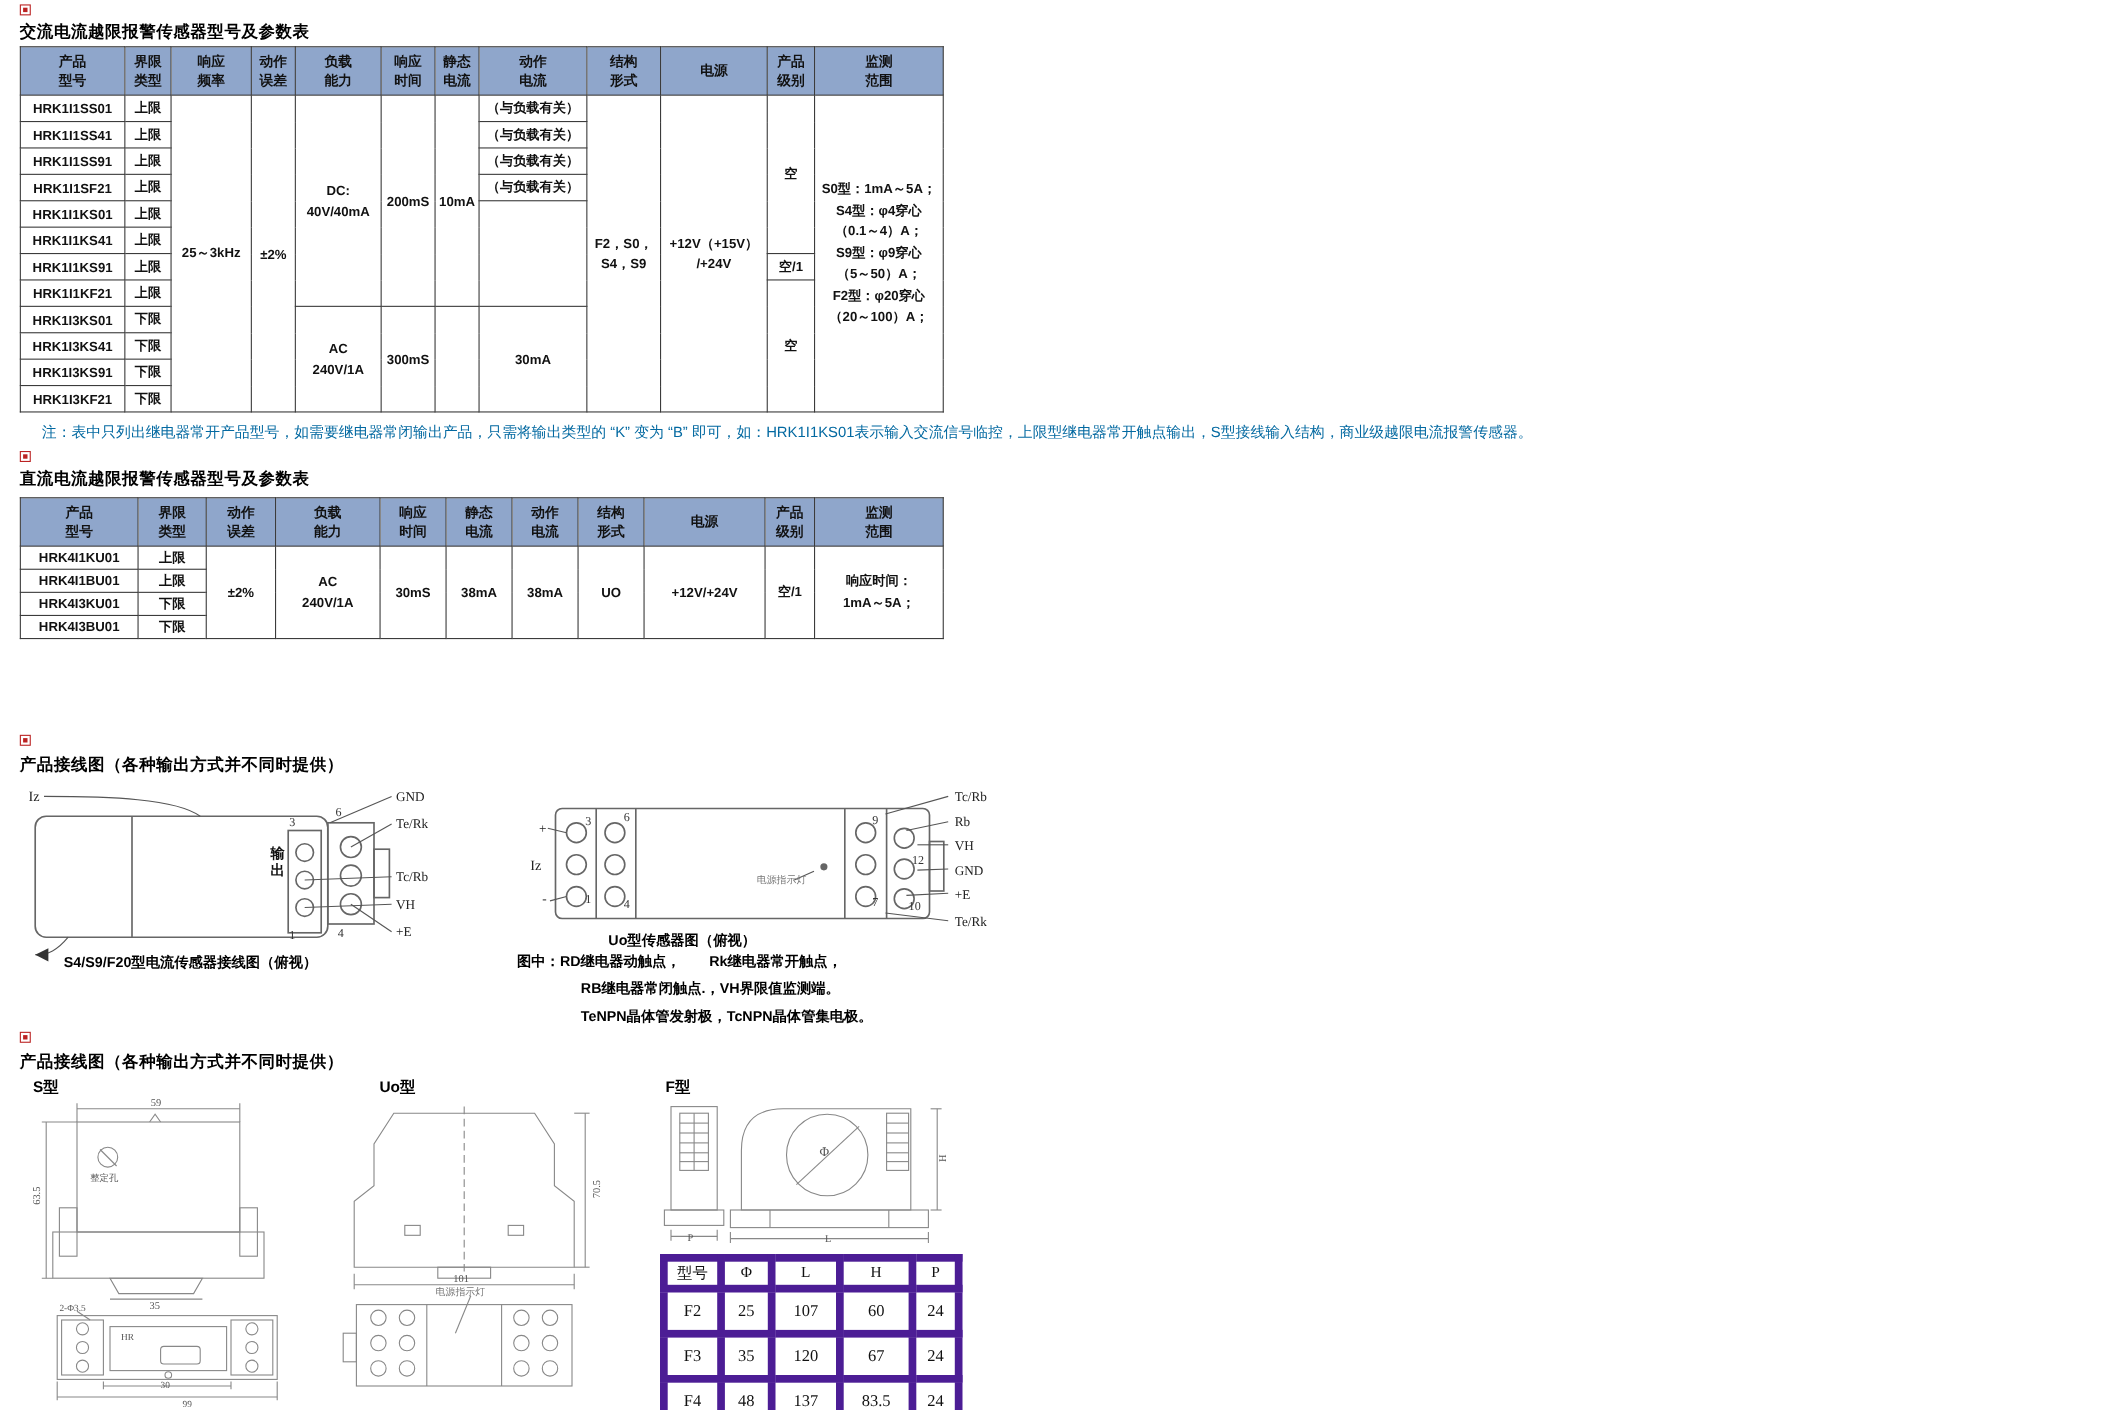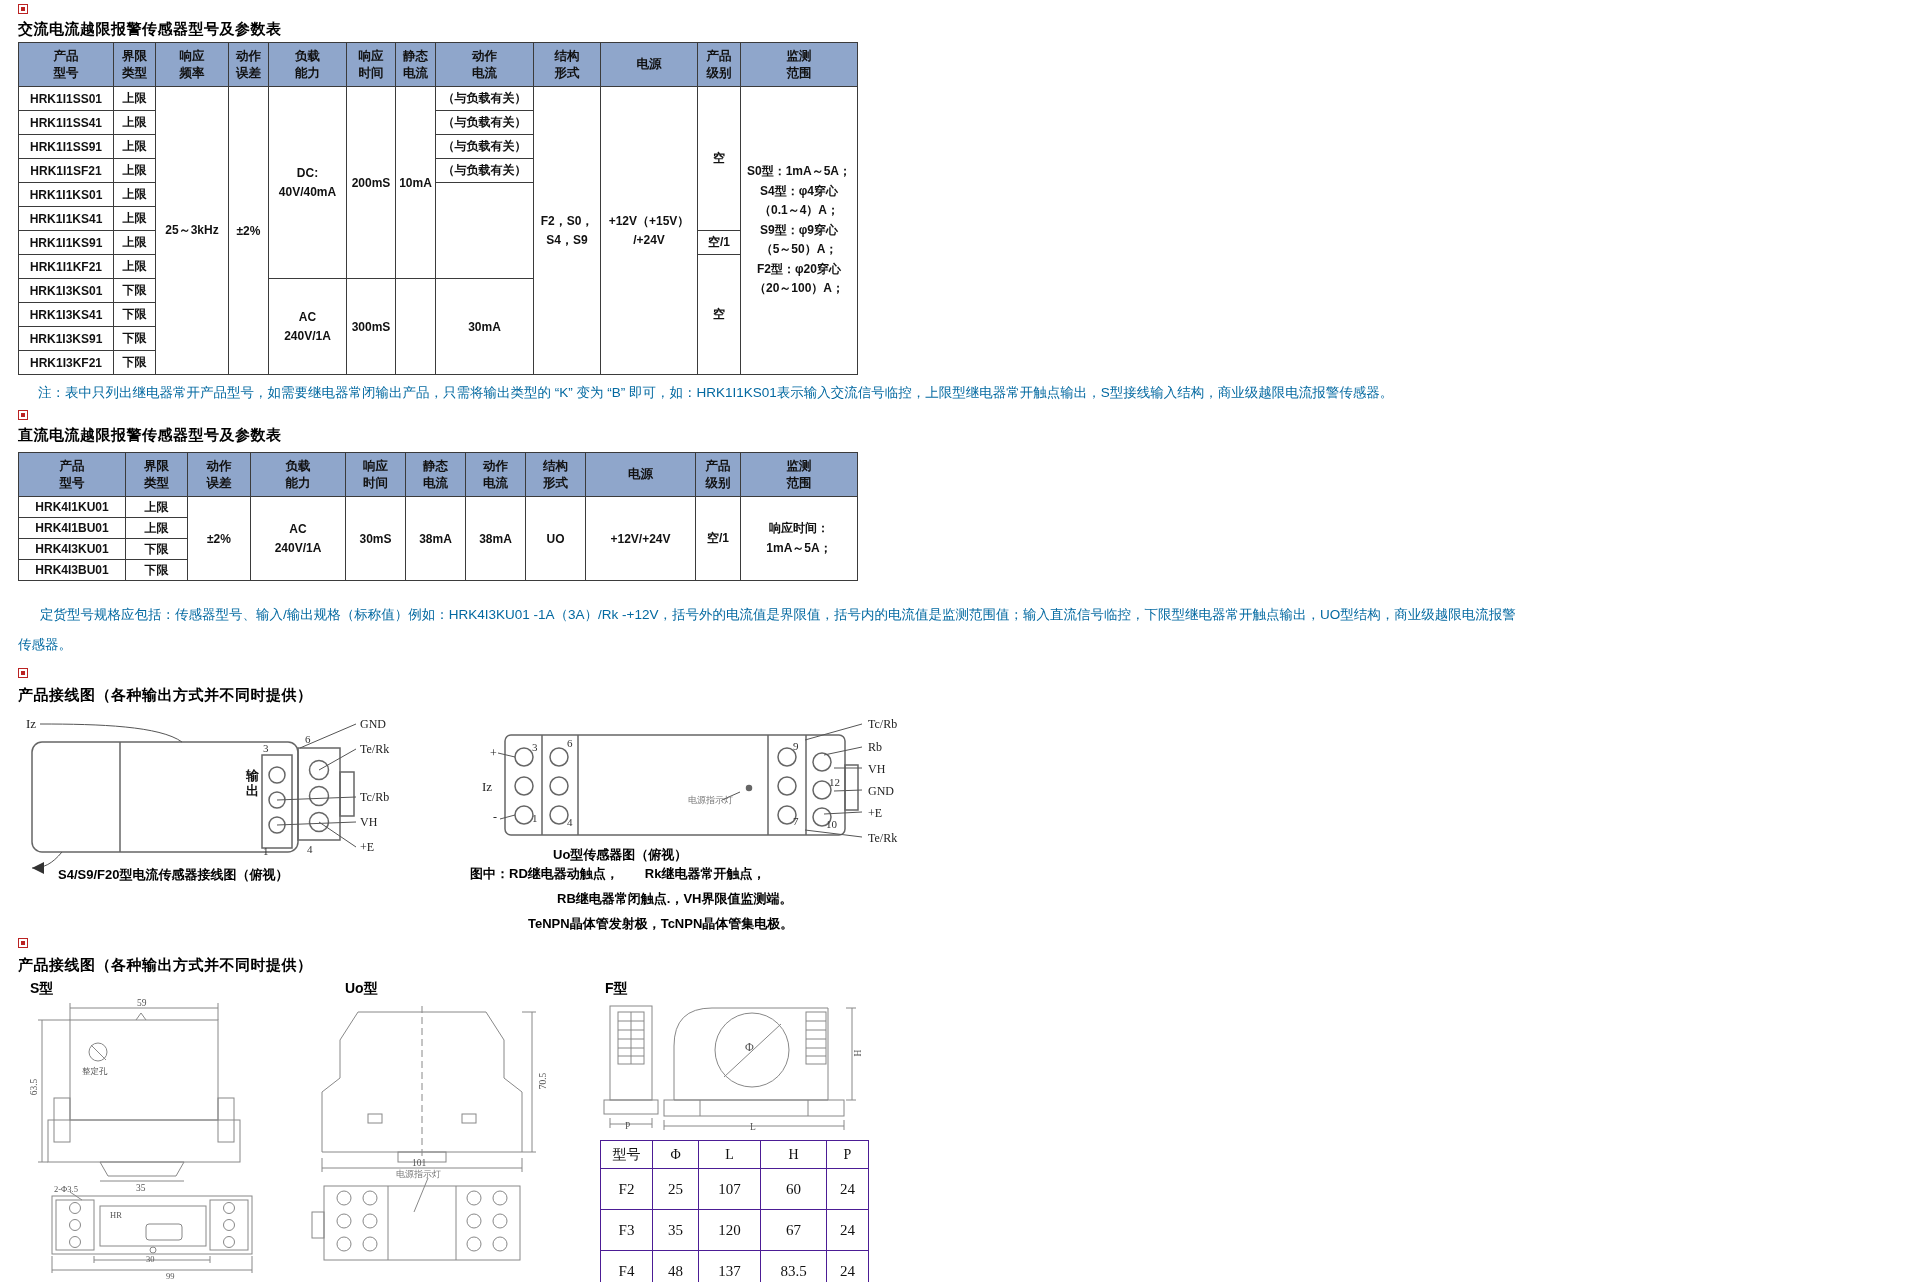--- a/index.html
+++ b/index.html
@@ -29,21 +29,21 @@
   .legend { font-size:13px; font-weight:bold; color:#000; line-height:16px; }
   .tlabel { font-size:12px; font-family:"Liberation Serif","DejaVu Serif",serif; color:#222; }
   .tnum { font-size:11px; font-family:"Liberation Serif","DejaVu Serif",serif; color:#333; }
   .dim { font-size:8.5px; font-family:"Liberation Serif","DejaVu Serif",serif; color:#555; }
   .dim9 { font-size:9.5px; font-family:"Liberation Serif","DejaVu Serif",serif; color:#555; }
   .rot { transform:rotate(-90deg); transform-origin:center; }
   .ledtxt { font-size:9px; color:#777; }
   .typelabel { font-size:14px; font-weight:bold; color:#000; }
   table.dimt { border-collapse:collapse; table-layout:fixed; width:268px;
     font-family:"Liberation Serif","DejaVu Serif",serif; }
-  table.dimt th, table.dimt td { border:1px solid #4c1d95; text-align:center; vertical-align:middle;
+  table.dimt th, table.dimt td { border:7px solid #4c1d95; text-align:center; vertical-align:middle;
     font-size:15px; font-weight:normal; color:#111; background:#fff; }
   table.dimt th { height:28px; font-size:14px; }
   table.dimt td { height:41px; }
   svg { position:absolute; overflow:visible; }
 </style>
 </head>
 <body>
 
 <div id="canvas">
 
@@ -277,24 +277,20 @@
       <td>HRK4I3KU01</td>
       <td>下限</td>
     </tr>
     <tr>
       <td>HRK4I3BU01</td>
       <td>下限</td>
     </tr>
   </tbody>
     </table>
 
-  <div class="abs note" style="left:18px;top:600px;width:1552px;">
-    <span style="padding-left:22px;">定货型号规格应包括：传感器型号、输入/输出规格（标称值）例如：HRK4I3KU01 -1A（3A）/Rk -+12V，括号外的电流值是界限值，括号内的电流值是监测范围值；输入直流信号临控，下限型继电器常开触点输出，UO型结构，商业级越限电流报警</span><br>
-    <span>传感器。</span>
-  </div>
 
   <span class="marker" style="left:18px;top:668px;"></span>
   <div class="abs sec-title" style="left:18px;top:686px;">产品接线图（各种输出方式并不同时提供）</div>
 
   <svg class="abs" style="left:0;top:0;" width="1920" height="1282" viewBox="0 0 1920 1282">
     <g stroke="#666" stroke-width="1.5" fill="none">
       <rect x="32" y="742" width="266" height="110" rx="10"></rect>
       <line x1="120" y1="742" x2="120" y2="852"></line>
       <rect x="262" y="755" width="30" height="93"></rect>
       <rect x="298" y="748" width="42" height="92"></rect>
@@ -378,21 +374,21 @@
   <div class="abs ledtxt" style="left:688px;top:794px;">电源指示灯</div>
   <div class="abs tlabel" style="left:868px;top:717px;">Tc/Rb</div>
   <div class="abs tlabel" style="left:868px;top:740px;">Rb</div>
   <div class="abs tlabel" style="left:868px;top:762px;">VH</div>
   <div class="abs tlabel" style="left:868px;top:784px;">GND</div>
   <div class="abs tlabel" style="left:868px;top:806px;">+E</div>
   <div class="abs tlabel" style="left:868px;top:831px;">Te/Rk</div>
   <div class="abs cap" style="left:553px;top:846px;">Uo型传感器图（俯视）</div>
 
   <div class="abs legend" style="left:470px;top:866px;">图中：RD继电器动触点，　　Rk继电器常开触点，</div>
-  <div class="abs legend" style="left:528px;top:891px;margin-left:29px;">RB继电器常闭触点.，VH界限值监测端。</div>
+  <div class="abs legend" style="left:528px;top:891px;">RB继电器常闭触点.，VH界限值监测端。</div>
   <div class="abs legend" style="left:528px;top:916px;">TeNPN晶体管发射极，TcNPN晶体管集电极。</div>
 
   <span class="marker" style="left:18px;top:938px;"></span>
   <div class="abs sec-title" style="left:18px;top:956px;">产品接线图（各种输出方式并不同时提供）</div>
 
   <div class="abs typelabel" style="left:30px;top:980px;">S型</div>
   <div class="abs typelabel" style="left:345px;top:980px;">Uo型</div>
   <div class="abs typelabel" style="left:605px;top:980px;">F型</div>
 
   <svg class="abs" style="left:0;top:0;" width="1920" height="1282" viewBox="0 0 1920 1282">

